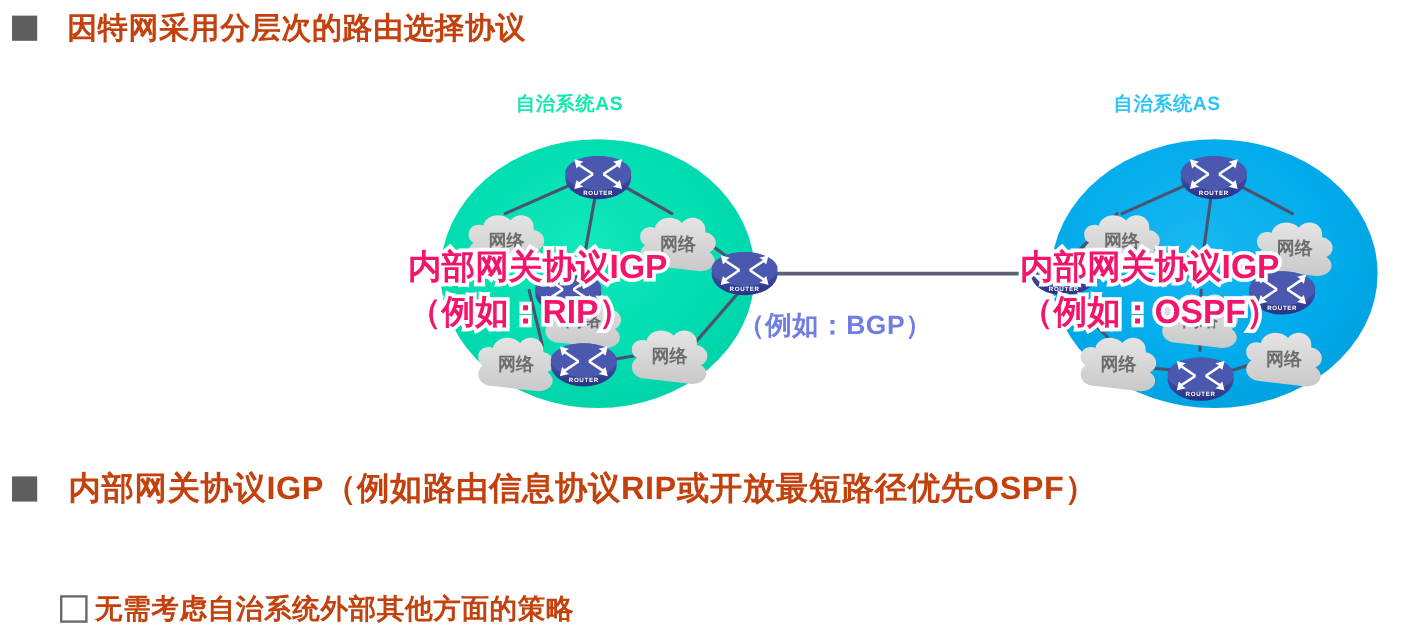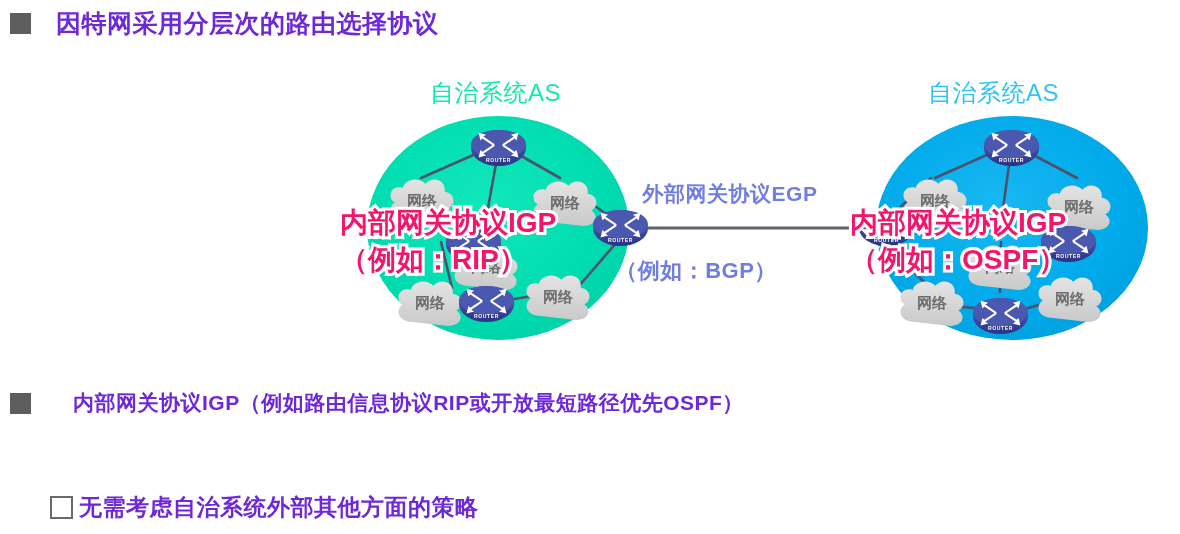--- a/index.html
+++ b/index.html
@@ -16,42 +16,42 @@
   .bullet-row{position:absolute;display:flex;align-items:center;}
   .sq-marker{
     width:21px;height:21px;background:#5e5e5e;
     flex:0 0 auto;
   }
   .sq-hollow{
     width:19px;height:19px;background:#fff;
     border:2px solid #6a6a6a;flex:0 0 auto;
   }
   .bullet-text{
-    color:#6d28d9;
+    color:#c2410c;
     font-weight:bold;
     white-space:nowrap;
   }
   #row-title{left:10px;top:7px;}
   #row-title .bullet-text{font-size:25px;margin-left:25px;letter-spacing:.5px;}
 
   #row-igp{left:10px;top:389px;}
-  #row-igp .bullet-text{font-size:21px;margin-left:42px;letter-spacing:.5px;}
+  #row-igp .bullet-text{font-size:27px;margin-left:26px;letter-spacing:.5px;}
 
   #row-sub1{left:50px;top:442px;}
   #row-sub1 .bullet-text{font-size:23px;margin-left:22px;letter-spacing:.5px;}
 
   #row-sub2{left:50px;top:492px;}
   #row-sub2 .bullet-text{font-size:23px;margin-left:6px;letter-spacing:.5px;}
 
   
   #diagram{position:absolute;left:0;top:60px;width:938px;height:300px;}
   #diagram svg{display:block;}
 
   .as-label{
-    position:absolute;font-size:24px;font-weight:normal;
+    position:absolute;font-size:16px;font-weight:bold;
     letter-spacing:.5px;white-space:nowrap;
   }
   #as-label-left{left:430px;top:77px;color:#15e8ae;}
   #as-label-right{left:928px;top:77px;color:#2ec4f5;}
   .igp-wrap{position:absolute;}
   .igp-line{
     position:relative;display:block;white-space:nowrap;
     font-weight:bold;color:#f2156b;
     line-height:1.32;
   }
@@ -233,21 +233,20 @@
     <span class="igp-line">
       <span class="stroke">内部网关协议IGP</span>
       <span class="fill">内部网关协议IGP</span>
     </span>
     <span class="igp-line">
       <span class="stroke">（例如：OSPF）</span>
       <span class="fill">（例如：OSPF）</span>
     </span>
   </div>
 
-  <div class="egp-wrap" id="egp-top">外部网关协议EGP</div>
   <div class="egp-wrap" id="egp-bottom">（例如：BGP）</div>
 
   <div class="bullet-row" id="row-igp">
     <span class="sq-marker"></span>
     <span class="bullet-text">内部网关协议IGP（例如路由信息协议RIP或开放最短路径优先OSPF）</span>
   </div>
 
 
   <div class="bullet-row" id="row-sub2">
     <span class="sq-hollow"></span>

